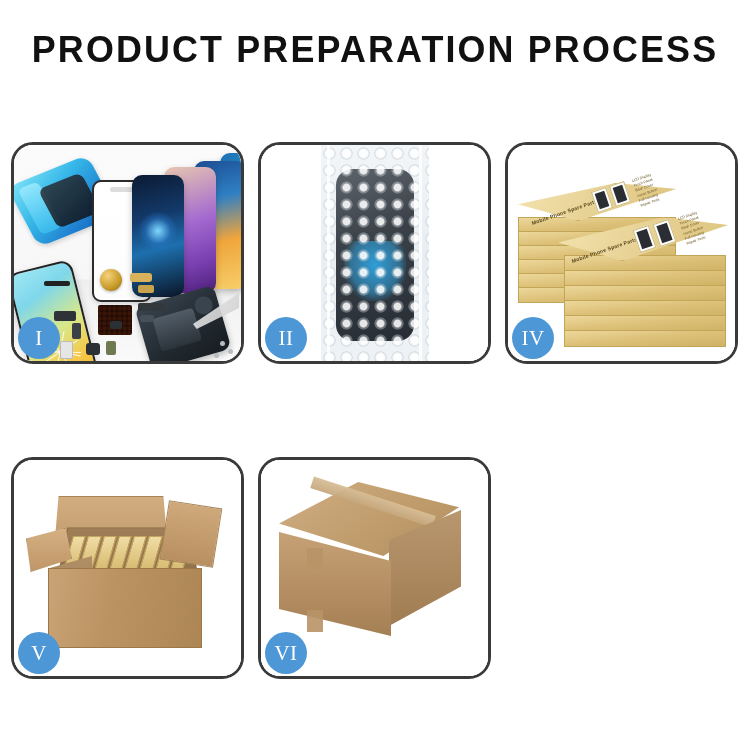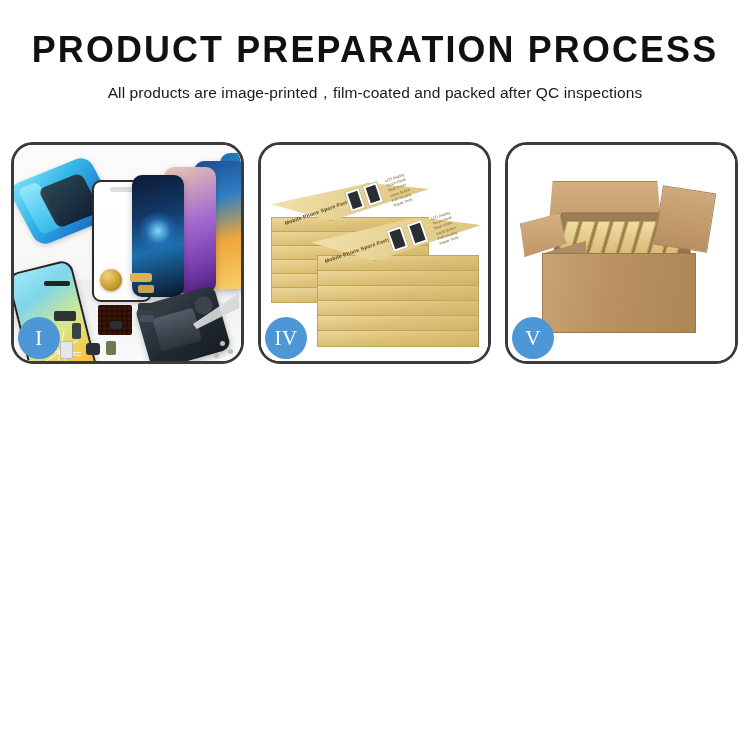--- a/index.html
+++ b/index.html
@@ -341,21 +341,20 @@
     clip-path:polygon(34% 0,100% 10%,88% 74%,0 40%);
   }
 </style>
 </head>
 <body>
 
 <div class="page">
 
   <div class="header">
     <div class="title">PRODUCT PREPARATION PROCESS</div>
-    <div class="subtitle">All products are image-printed，film-coated and packed after QC inspections</div>
   </div>
 
   <div class="grid">
 
     <div class="panel">
       <div class="scene">
         <div class="p1bg"></div>
         <div class="lcd-film"></div>
         <div class="glass-panel">
           <div class="notch"></div>
@@ -386,20 +385,32 @@
         <span class="spart sp10"></span>
         <span class="spart sp11"></span>
         <div class="tweezer"></div>
         <span class="screw" style="left:206px;top:196px;"></span>
         <span class="screw" style="left:214px;top:204px;"></span>
         <span class="screw" style="left:200px;top:208px;"></span>
       </div>
       <div class="badge">I</div>
     </div>
 
+    <div class="panel">
+      <div class="scene">
+        <div class="p2bg"></div>
+        <div class="wrapsheet"></div>
+        <div class="darkpart"></div>
+        <div class="bluesplash"></div>
+        <div class="bubbles"></div>
+        <span class="wrapedge" style="left:66px;"></span>
+        <span class="wrapedge" style="right:66px;"></span>
+      </div>
+      <div class="badge">II</div>
+    </div>
 
 
     <div class="panel">
       <div class="scene">
         <div class="p4bg"></div>
         <div class="stack">
 
           <div class="gbox" style="left:10px;top:72px;width:156px;height:14px;"></div>
           <div class="gbox" style="left:10px;top:86px;width:156px;height:14px;"></div>
           <div class="gbox" style="left:10px;top:100px;width:156px;height:14px;"></div>
@@ -473,15 +484,28 @@
             <div></div>
         </div>
         <div class="flapRight"></div>
         <div class="flapLeft"></div>
         <div class="cartonSide"></div>
         <div class="cartonBody"></div>
       </div>
       <div class="badge">V</div>
     </div>
 
+    <div class="panel">
+      <div class="scene">
+        <div class="p6bg"></div>
+        <div class="shine"></div>
+        <div class="sealTop"></div>
+        <div class="tapeTop"></div>
+        <div class="sealRight"></div>
+        <div class="sealFront"></div>
+        <div class="tapeFront"></div>
+        <div class="tapeFront2"></div>
+      </div>
+      <div class="badge">VI</div>
+    </div>
 
   </div>
 </div>
 
 </body></html>

